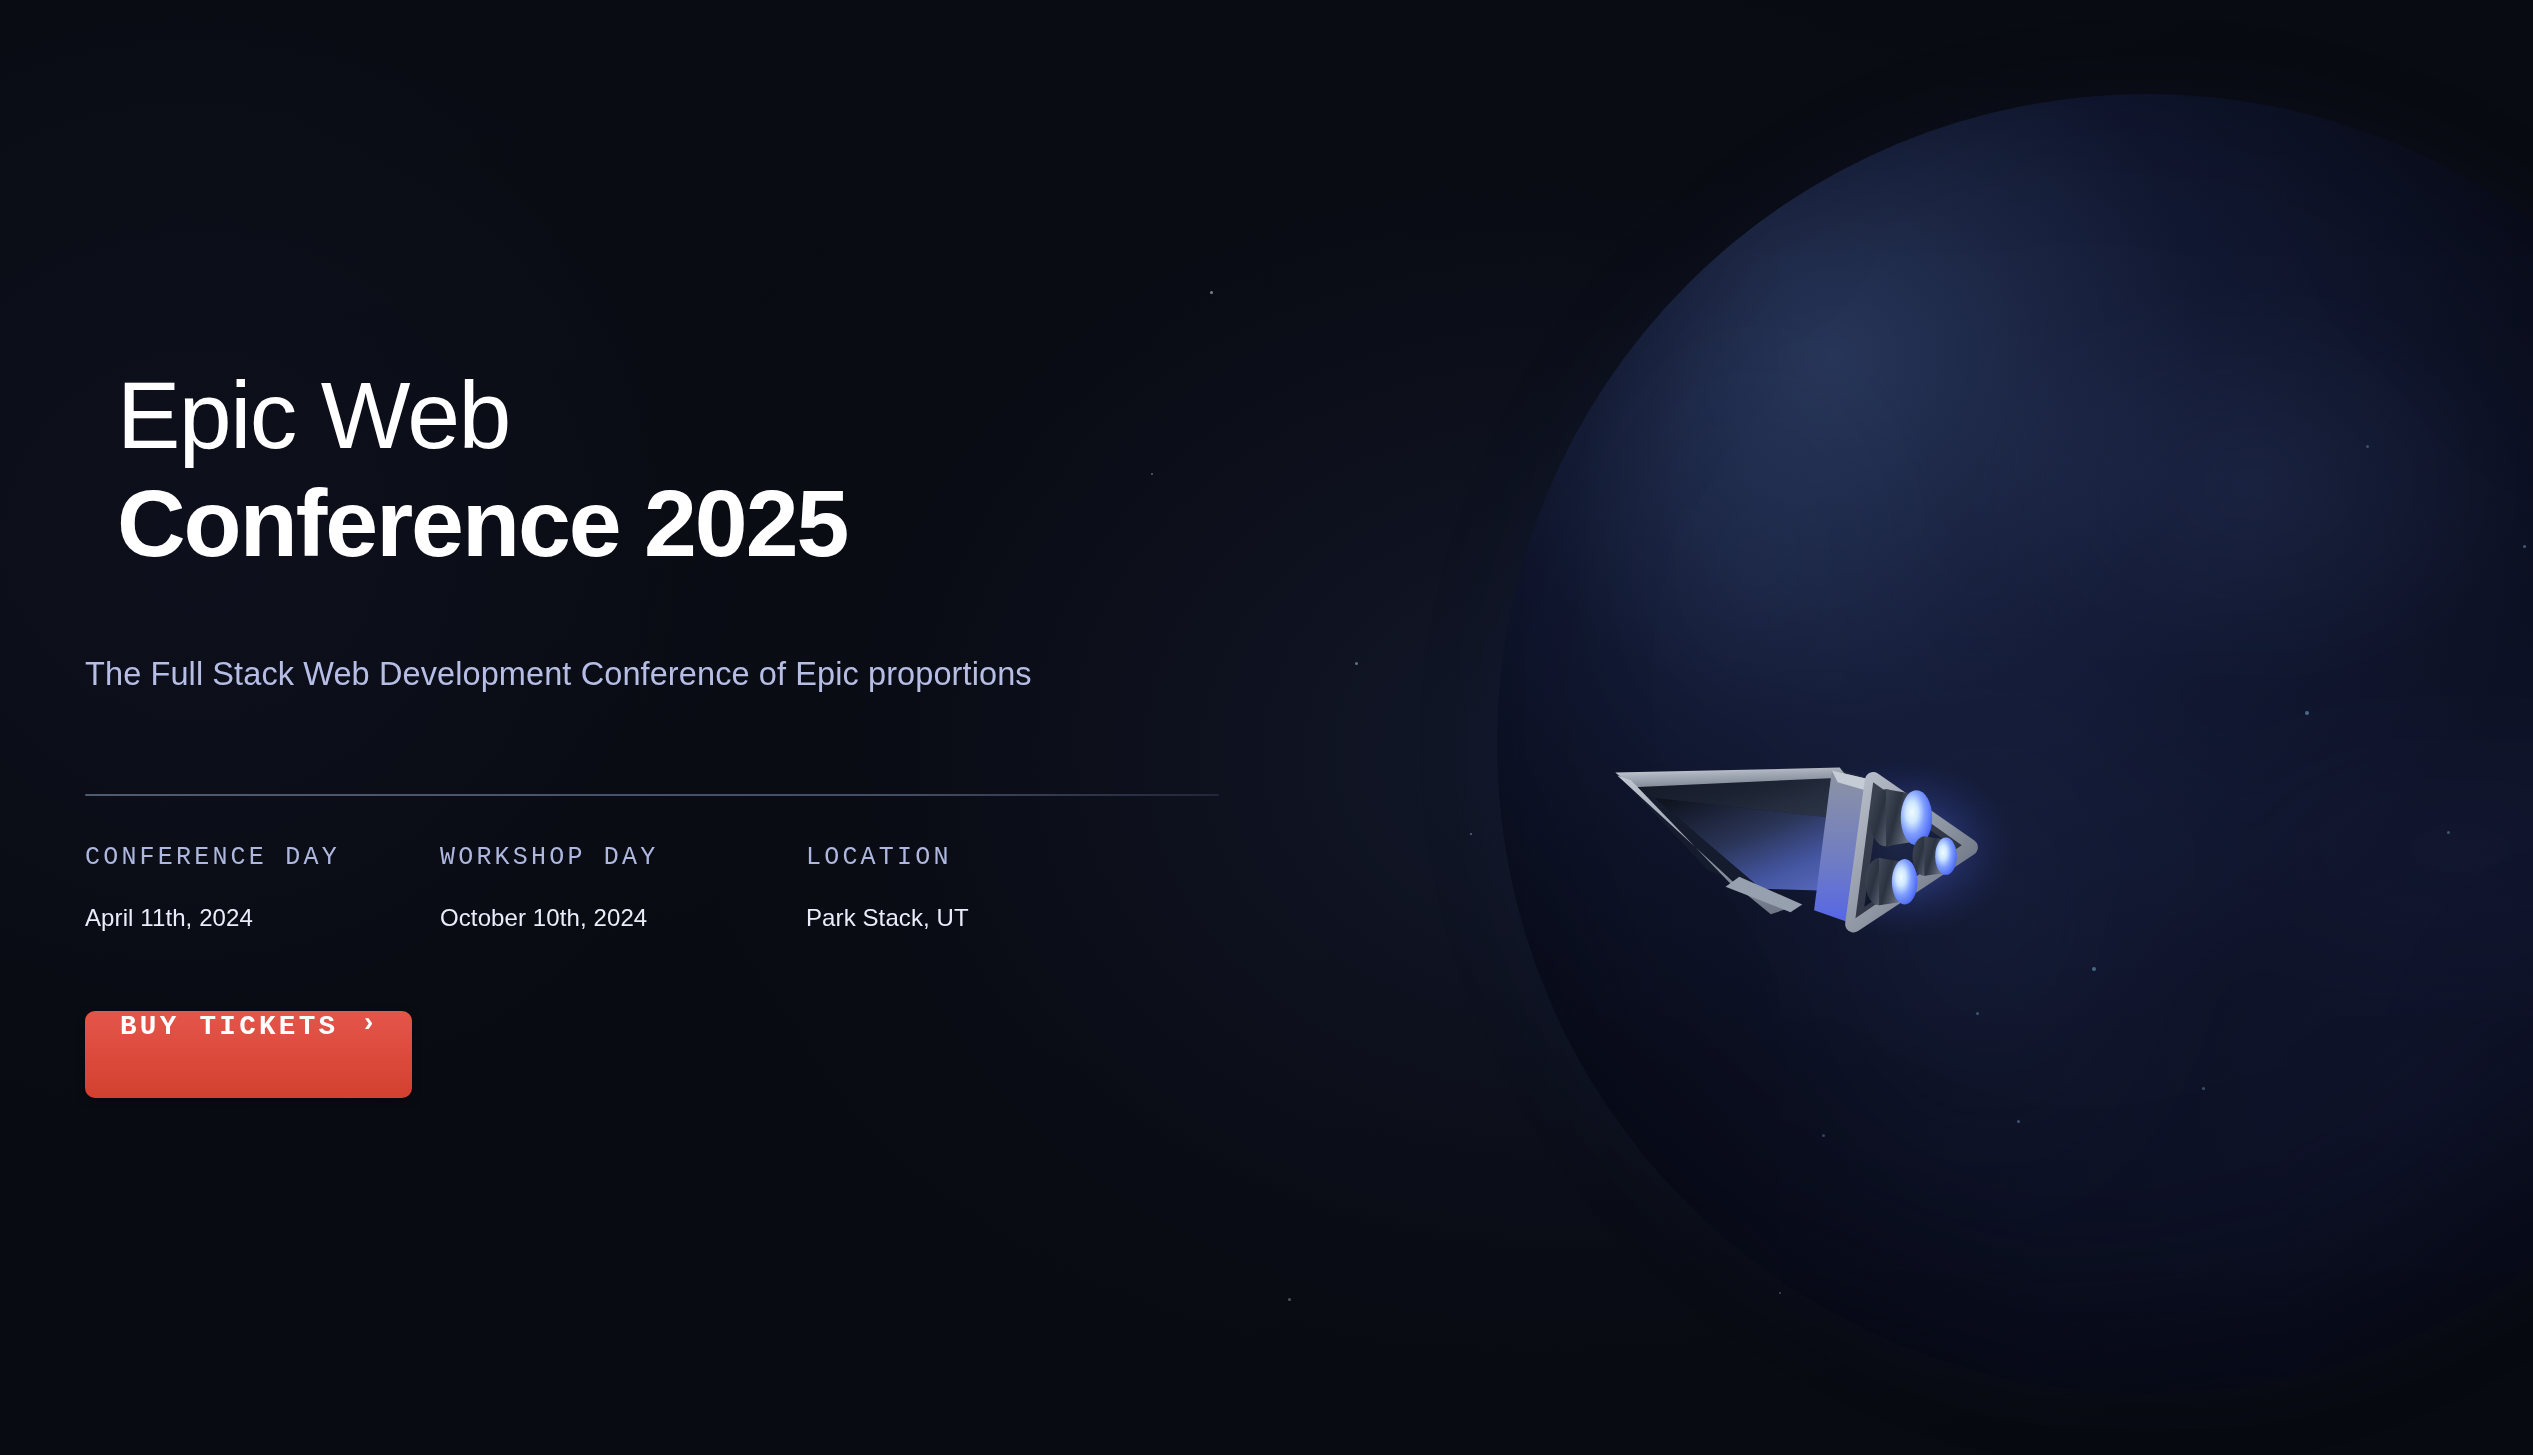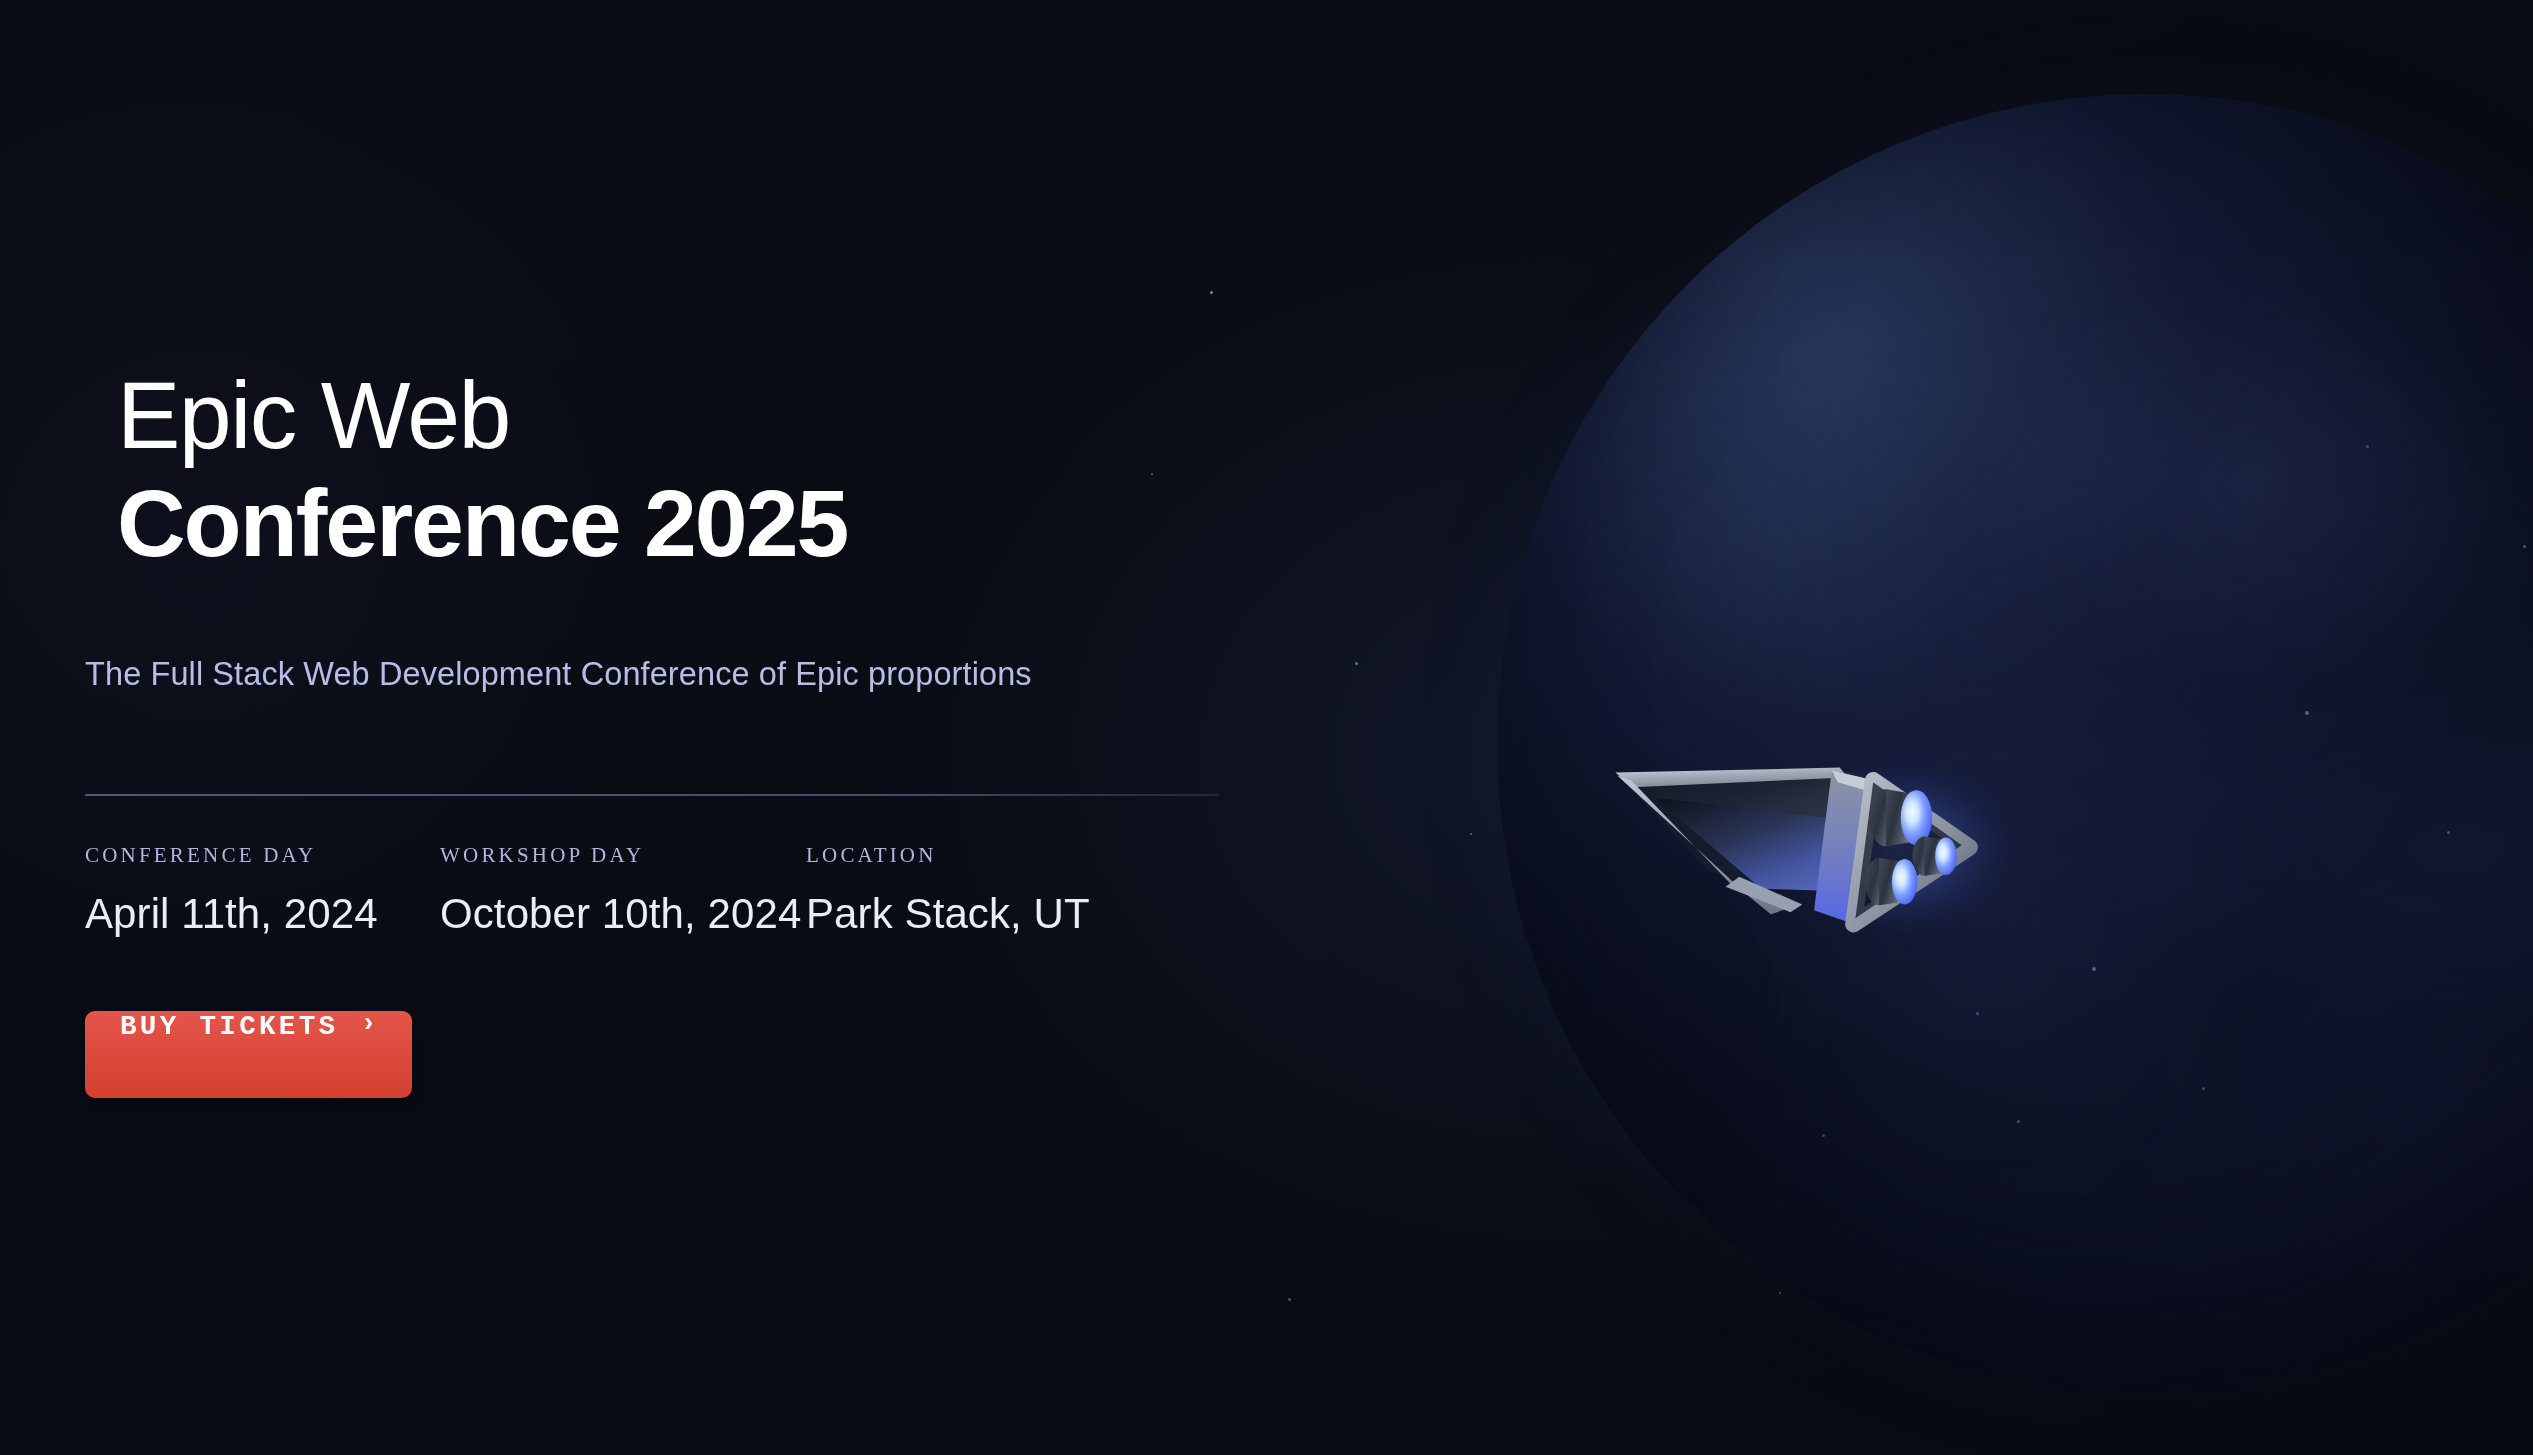--- a/index.html
+++ b/index.html
@@ -217,31 +217,31 @@
     top:843px;
     left:0;
     display:flex;
   }
   .detail-col { width:0; }
   .detail-col.c0 { width:355px; }
   .detail-col.c1 { width:366px; }
   .detail-col.c2 { width:auto; }
 
   .detail-label {
-    font-family:Liberation Serif, serif;
-    font-size:21px;
+    font-family:Liberation Mono, monospace;
+    font-size:25px;
     font-weight:400;
     letter-spacing:3.2px;
     color:#aeb7de;
     text-transform:uppercase;
     white-space:nowrap;
   }
   .detail-value {
-    margin-top:22px;
-    font-size:42px;
+    margin-top:32px;
+    font-size:24px;
     font-weight:400;
     color:#e9edf9;
     letter-spacing:0.1px;
     white-space:nowrap;
   }
 
   .cta {
     position:absolute;
     top:1011px;
     left:0;

